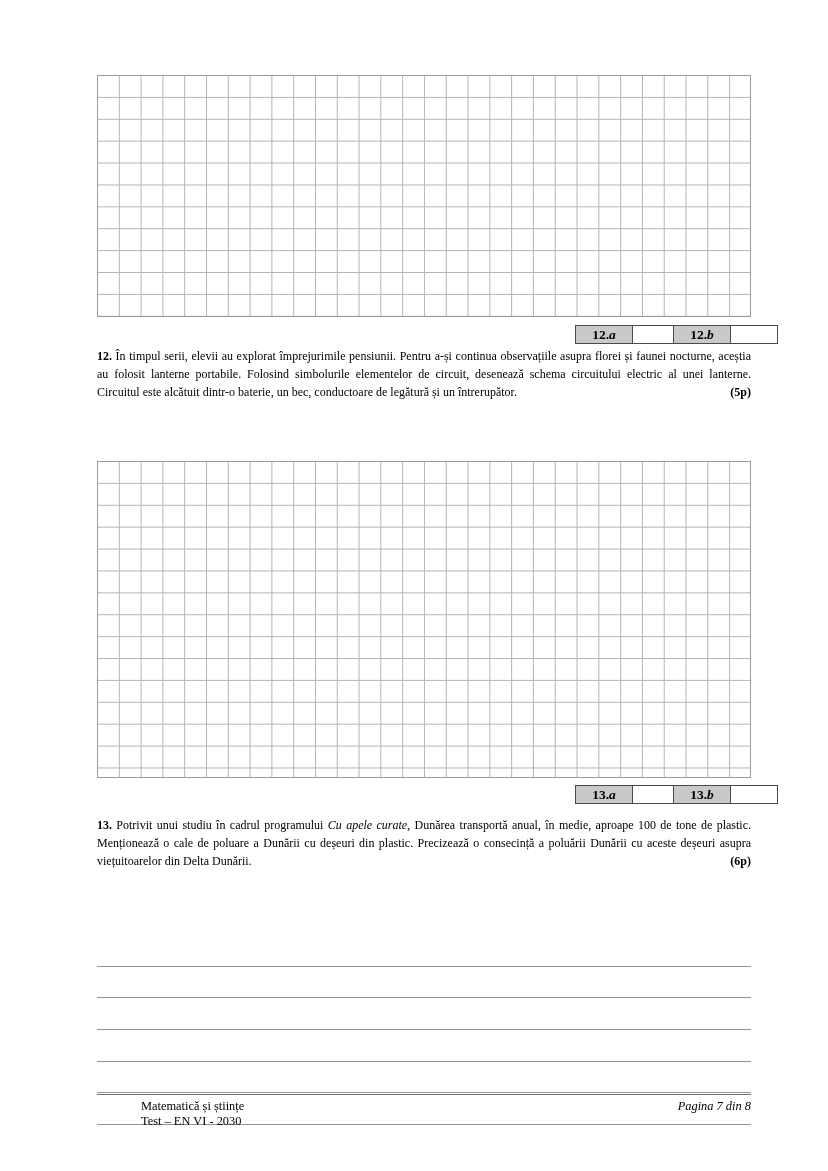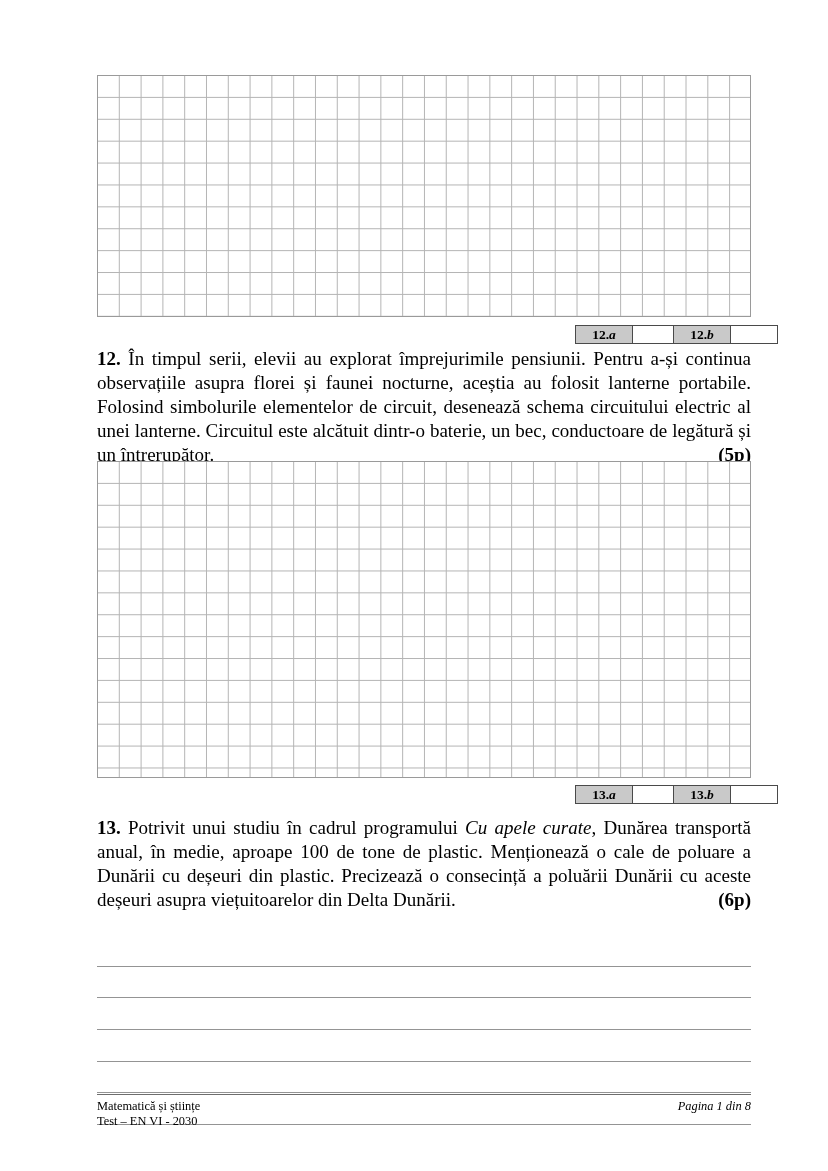--- a/index.html
+++ b/index.html
@@ -77,22 +77,22 @@
     background: #ffffff;
   }
   .sb-a { left: 575px; }
   .sb-b { left: 673px; }
 
   
   .problem {
     position: absolute;
     left: 97px;
     width: 654px;
-    font-size: 19px;
-    line-height: 24px;
+    font-size: 12px;
+    line-height: 18px;
     text-align: justify;
     text-justify: inter-word;
   }
   #problem-12 { top: 347px; }
   #problem-13 { top: 816px; }
 
   .problem .num { font-weight: bold; }
   .problem em { font-style: italic; }
   .pts-inline {
     float: right;
@@ -120,21 +120,21 @@
     border-top: 1.4px solid #6e6e6e;
     padding-top: 4px;
     font-size: 12.4px;
     line-height: 15px;
   }
   .footer-inner {
     display: flex;
     justify-content: space-between;
     align-items: flex-start;
   }
-  .footer-left div { white-space: nowrap; }
+  .footer-left div { white-space: nowrap; margin-left: 44px; }
   .footer-right {
     font-style: italic;
   }
 </style>
 </head>
 <body>
 
 <div class="page">
 
   <div class="grid-box" id="grid-top"></div>
@@ -195,17 +195,17 @@
     <div class="answer-line"></div>
     <div class="answer-line"></div>
   </div>
 
   <div class="footer">
     <div class="footer-inner">
       <div class="footer-left">
         <div>Matematică și științe</div>
         <div>Test – EN VI - 2030</div>
       </div>
-      <div class="footer-right">Pagina 1 din 8</div>
+      <div class="footer-right">Pagina 7 din 8</div>
     </div>
   </div>
 
 </div>
 
 </body></html>

